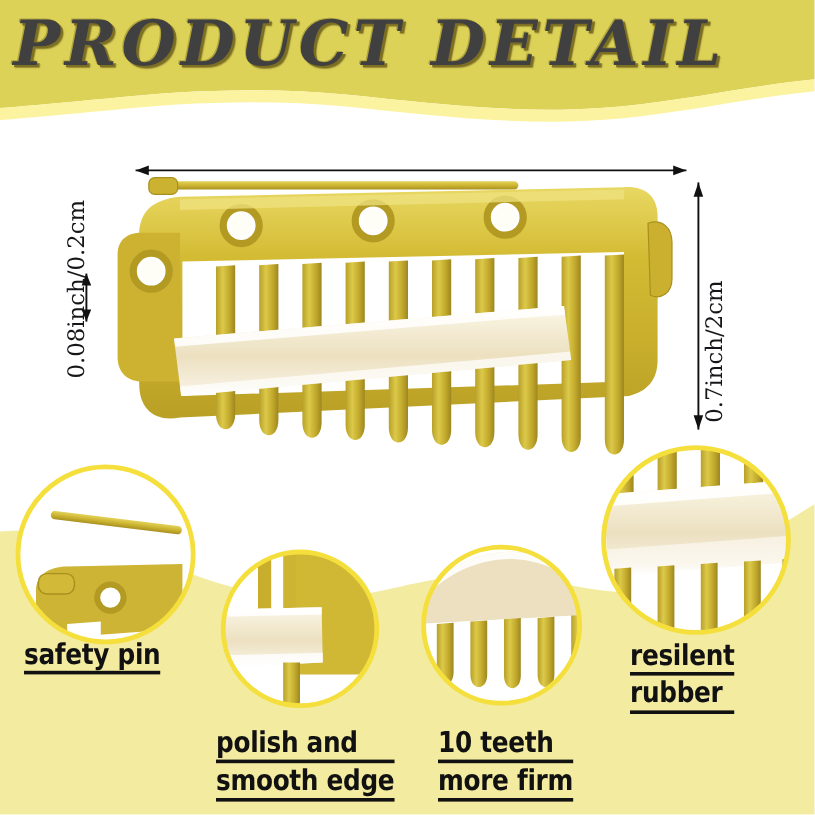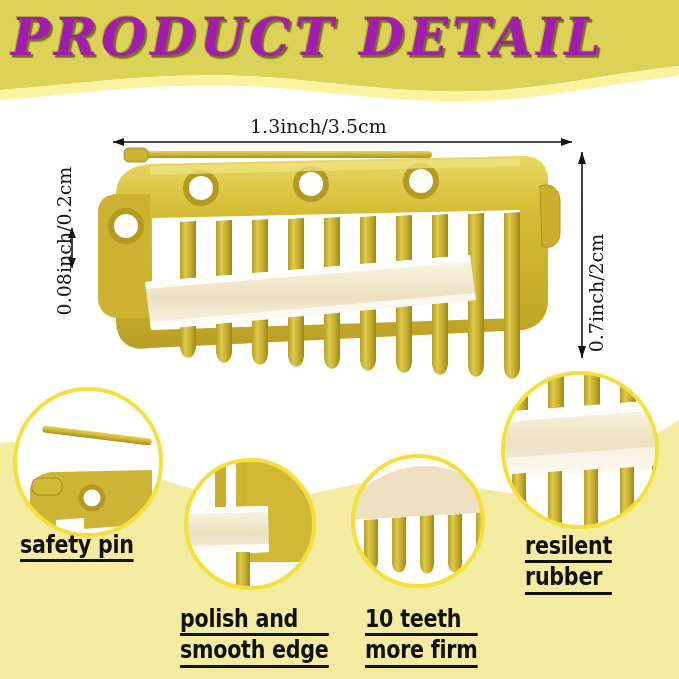--- a/index.html
+++ b/index.html
@@ -13,21 +13,21 @@
     background:#ffffff;
   }
   .banner-title{
     position:absolute;left:0;top:6px;width:616px;
     text-align:center;
     font-family:"DejaVu Serif",serif;
     font-style:italic;
     font-weight:bold;
     font-size:52px;
     letter-spacing:4px;
-    color:#a21caf;
+    color:#404040;
     text-shadow:
        2px 2px 0 #7d6f22,
        2.5px 2.5px 1px rgba(90,80,25,.55),
       -1px -1px 0 rgba(120,108,35,.45);
     white-space:nowrap;
     pointer-events:none;
   }
 
   
   .dim{
@@ -275,21 +275,20 @@
           <path d="M620,468 L620,522 C620,536 634,536 634,522 L634,467 Z" fill="url(#toothGrad)"></path>
           <path d="M652,466 L652,518 C652,532 666,532 666,518 L666,465 Z" fill="url(#toothGrad)"></path>
         </g>
       </g>
       <circle cx="580" cy="450" r="77" fill="none" stroke="#f4df3c" stroke-width="4"></circle>
     </g>
   </svg>
 
   <div class="banner-title">PRODUCT DETAIL</div>
 
-  <div class="dim" id="dim-top">1.3inch/3.5cm</div>
   <div class="dim" id="dim-left">0.08inch/0.2cm</div>
   <div class="dim" id="dim-right">0.7inch/2cm</div>
 
   <div class="callout-label" id="label-safety-pin">
     <span>safety pin</span>
   </div>
 
   <div class="callout-label" id="label-polish">
     <span>polish and</span>
     <span>smooth edge</span>

